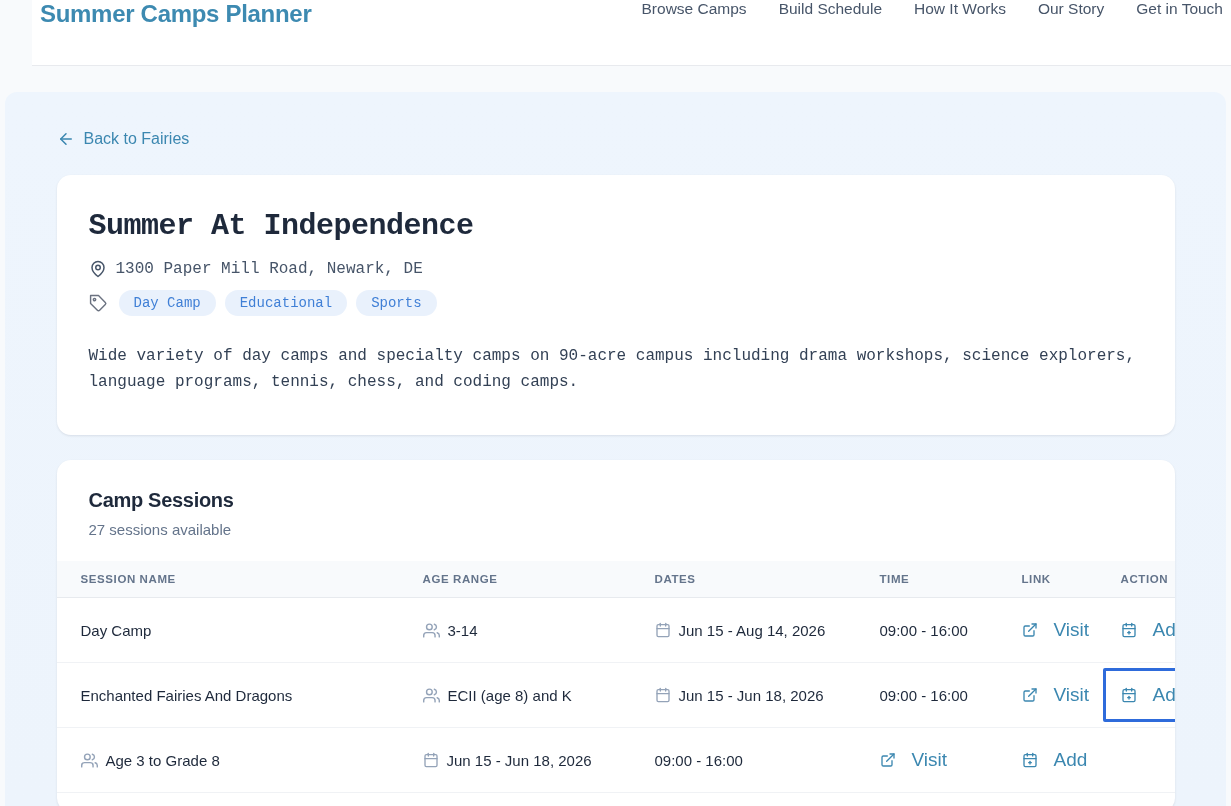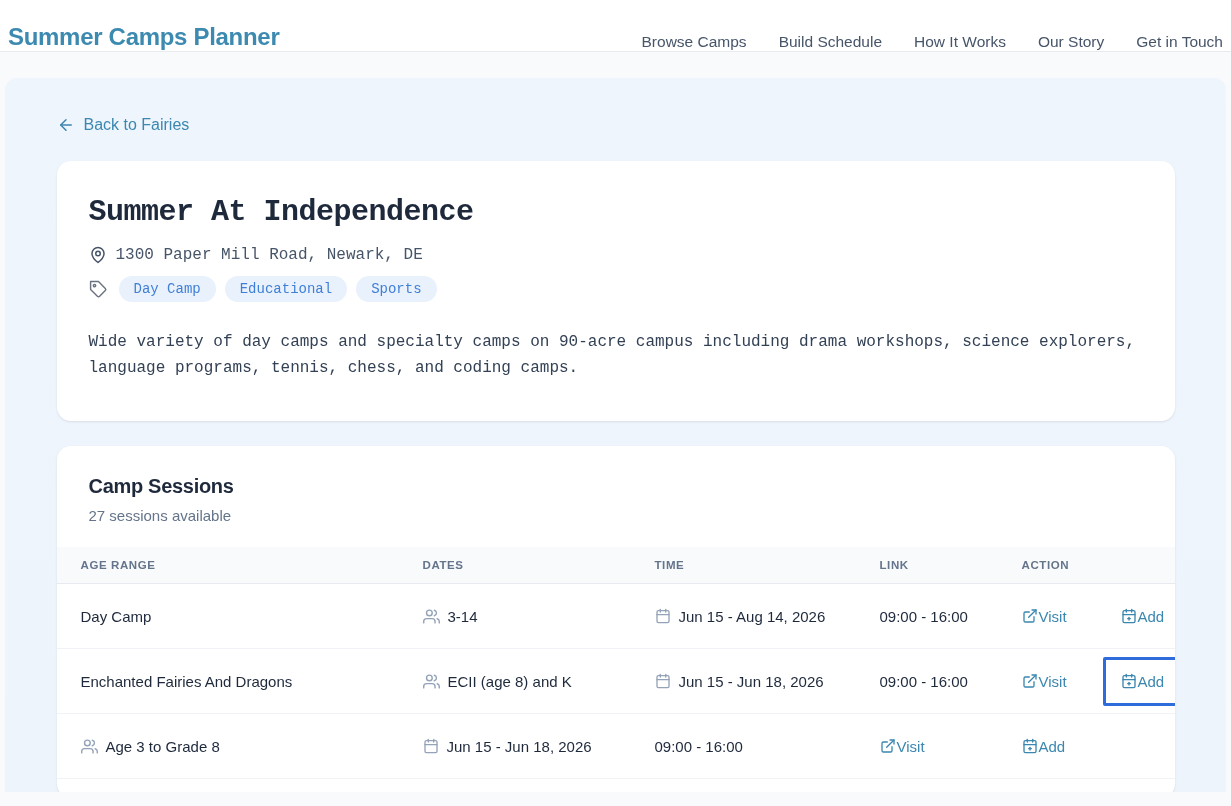--- a/index.html
+++ b/index.html
@@ -17,23 +17,24 @@
   }
   *{box-sizing:border-box;margin:0;padding:0;}
   html,body{width:1231px;height:806px;overflow:hidden;}
   body{
     font-family:"Liberation Sans",sans-serif;
     background:var(--c-page);
     color:var(--c-body);
   }
   
   .site-header{
-    height:52px;background:#ffffff;border-bottom:1px solid #e8eaee;
-    display:flex;align-items:flex-end;justify-content:space-between;
+    height:66px;background:#ffffff;border-bottom:1px solid #e8eaee;
+    display:flex;align-items:flex-start;justify-content:space-between;
     padding:0 8px;
+    margin-left:32px;
   }
   .logo{
     font-size:24px;font-weight:700;color:var(--c-brand);
     letter-spacing:-.3px;cursor:pointer;text-decoration:none;
   }
   .main-nav{display:flex;align-items:center;gap:32px;padding-left:28px;}
   .main-nav a{
     font-size:15.5px;font-weight:500;color:#475569;text-decoration:none;cursor:pointer;
   }
   
@@ -89,22 +90,22 @@
   }
   .th{
     font-size:11.5px;font-weight:700;letter-spacing:.6px;
     color:var(--c-muted);text-transform:uppercase;
     padding-left:24px;
   }
   .trow{height:65px;border-bottom:1px solid #f0f2f5;background:#fff;}
   .td{padding-left:24px;font-size:15px;color:var(--c-heading);display:flex;align-items:center;gap:8px;}
   .td .cicon{color:var(--c-icon);display:flex;flex:none;}
   .blink{
-    display:inline-flex;align-items:flex-start;gap:1px;
-    color:var(--c-link);font-size:15px;font-weight:500;text-decoration:none;cursor:pointer;
+    display:inline-flex;align-items:center;gap:16px;
+    color:var(--c-link);font-size:19px;font-weight:500;text-decoration:none;cursor:pointer;
   }
   .blink svg{display:block;}
   
   .hl-box{
     border:3px solid var(--c-highlight);
     background:#fff;
     padding:13px 15px;
     margin:-16px 0 -16px -18px;
     border-radius:2px;
     display:inline-flex;
@@ -170,20 +171,21 @@
 
     
     <section class="card sessions-card">
       <div class="sessions-head">
         <h2 class="sessions-title">Camp Sessions</h2>
         <div class="sessions-sub">27 sessions available</div>
       </div>
 
       <div class="stable">
         <div class="thead">
+          <div class="th">SESSION NAME</div>
           <div class="th">AGE RANGE</div>
           <div class="th">DATES</div>
           <div class="th">TIME</div>
           <div class="th">LINK</div>
           <div class="th">ACTION</div>
         </div>
         <div id="tbody">
   <div class="trow">
     <div class="td">
                 <span>Day Camp</span>

